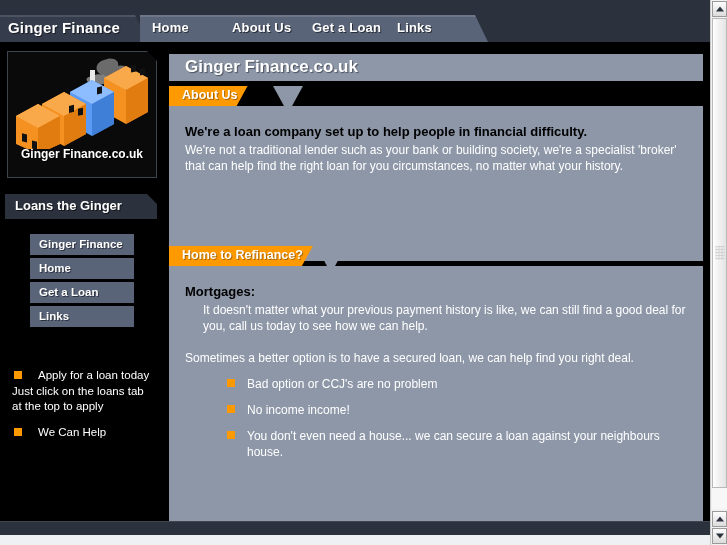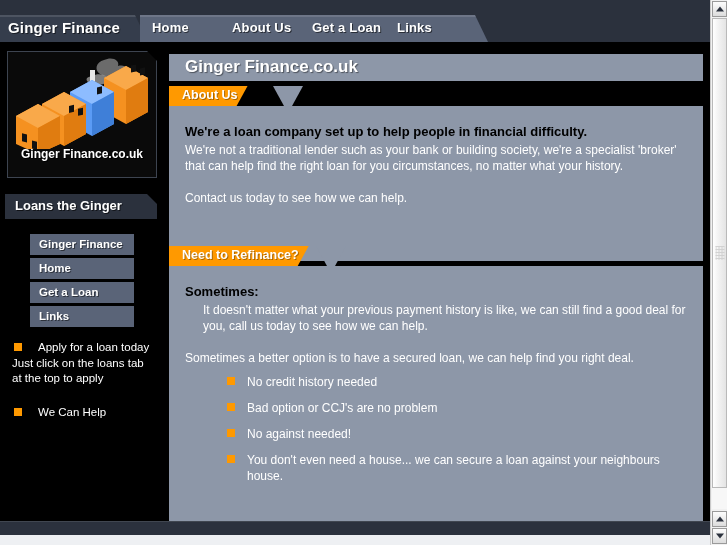--- a/index.html
+++ b/index.html
@@ -135,25 +135,26 @@
 
   .promo {
     position: absolute;
     left: 12px;
     width: 142px;
     color: #ffffff;
     font-size: 11.5px;
     line-height: 15px;
   }
   .promo-1 { top: 298px; }
-  .promo-2 { top: 363px; }
+  .promo-2 { top: 355px; }
   .promo-head {
     position: relative;
     padding-left: 26px;
     margin-bottom: 1px;
+    margin-top: 28px;
   }
   .promo-bullet {
     position: absolute;
     left: 2px; top: 3px;
     width: 8px; height: 8px;
     background: #ff9900;
   }
   .promo-body { }
 
   
@@ -434,46 +435,44 @@
 
     <div class="section" style="top:44px;">
       <div class="sec-tab">
         <div class="tabwedge" style="left:104px;"></div>
         <div class="tabfill">About Us</div>
       </div>
       <div class="sec-body" style="height:155px;">
         <div class="lead">We're a loan company set up to help people in financial difficulty.</div>
         <div class="para">We're not a traditional lender such as your bank or building society, we're a specialist 'broker' that can help find the right loan for you circumstances, no matter what your history.</div>
         <div class="spacer"></div>
-        <div class="para">Contact us today to see how we can help.</div>
       </div>
     </div>
 
     <div class="section" style="top:204px;">
       <div class="sec-tab">
         <div class="tabwedge" style="left:147px;"></div>
-        <div class="tabfill">Need to Refinance?</div>
+        <div class="tabfill">Home to Refinance?</div>
       </div>
       <div class="sec-body" style="height:264px;">
-        <h3>Sometimes:</h3>
+        <h3>Mortgages:</h3>
         <div class="para para-indent">It doesn't matter what your previous payment history is like, we can still find a good deal for you, call us today to see how we can help.</div>
         <div class="spacer"></div>
         <div class="para">Sometimes a better option is to have a secured loan, we can help find you right deal.</div>
         <ul class="checklist">
           <li>
             <span class="sq"></span>
-            <span>No credit history needed</span>
           </li>
           <li>
             <span class="sq"></span>
             <span>Bad option or CCJ's are no problem</span>
           </li>
           <li>
             <span class="sq"></span>
-            <span>No against needed!</span>
+            <span>No income income!</span>
           </li>
           <li>
             <span class="sq"></span>
             <span>You don't even need a house... we can secure a loan against your neighbours house.</span>
           </li>
         </ul>
       </div>
     </div>
   </div>
 

